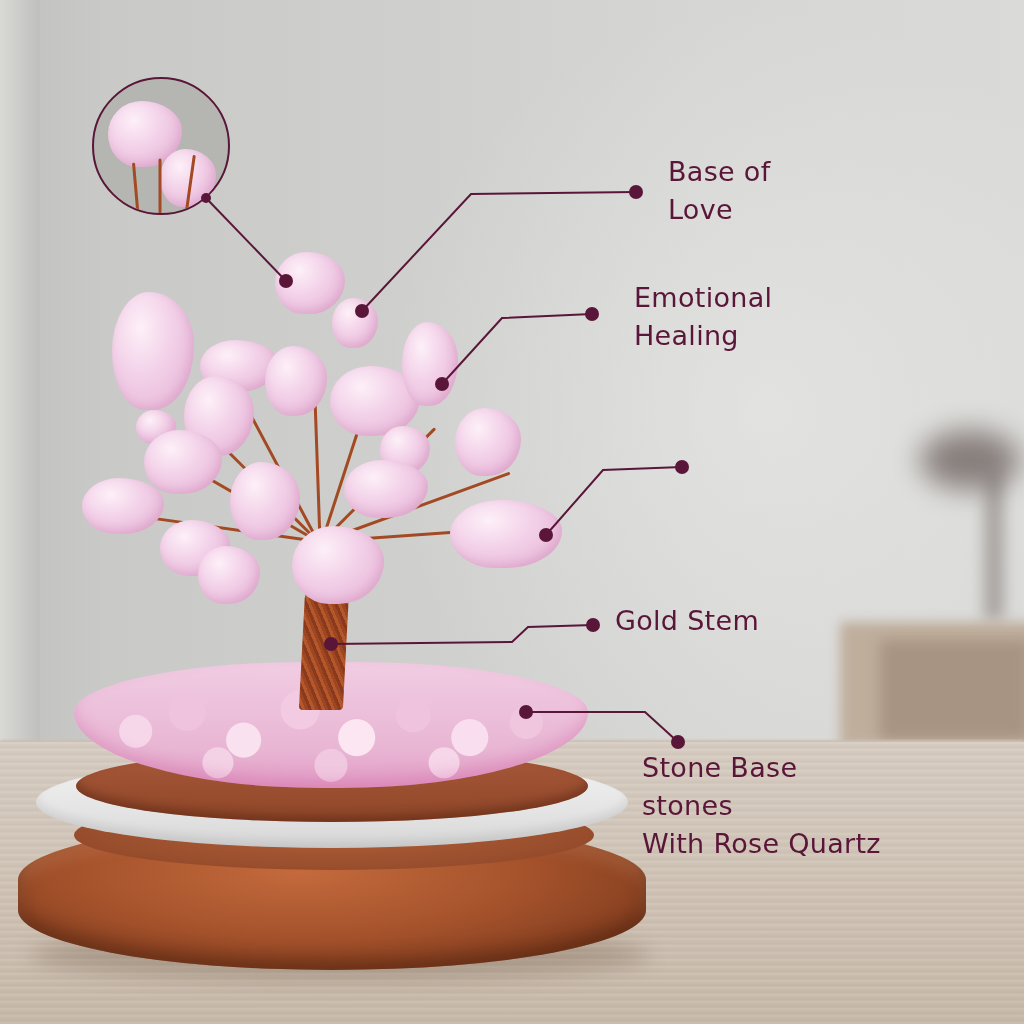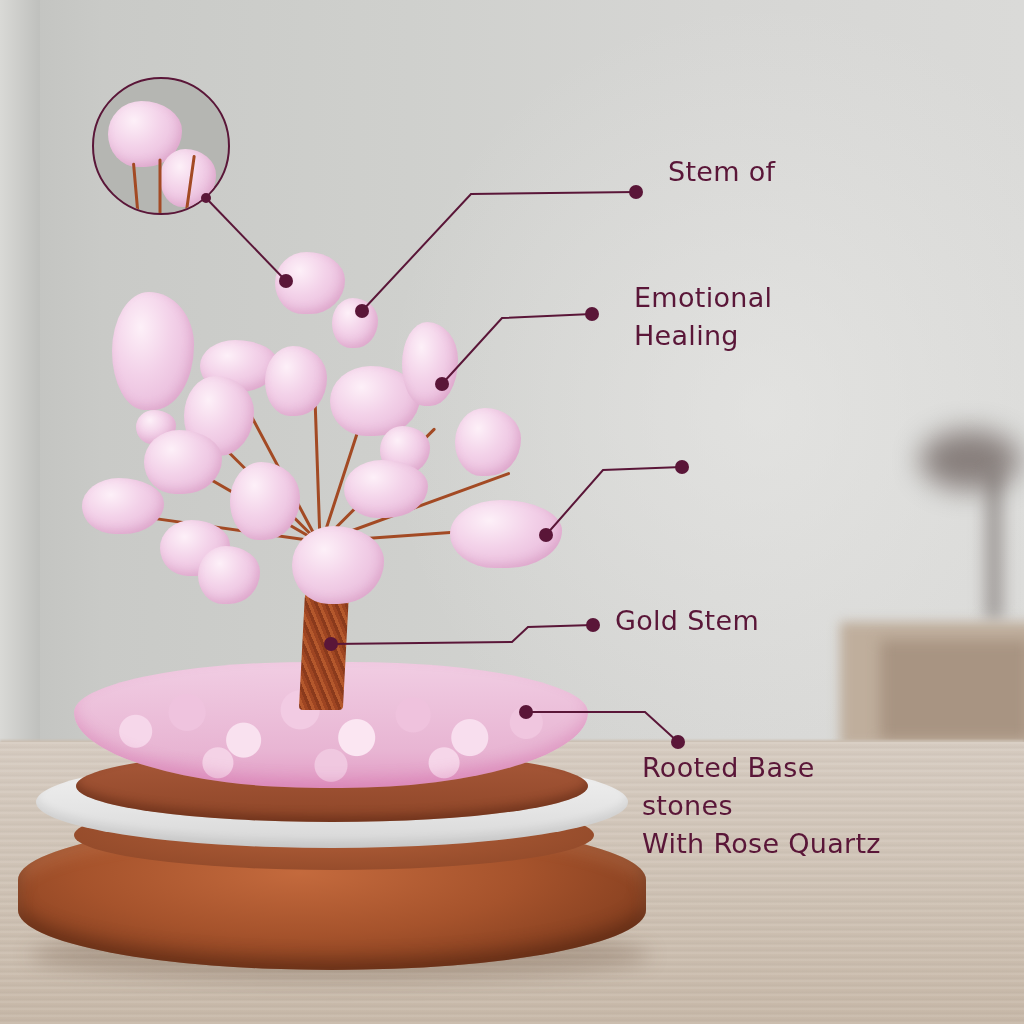--- a/index.html
+++ b/index.html
@@ -145,27 +145,28 @@
       <circle cx="546" cy="535" r="7"></circle>
       <circle cx="682" cy="467" r="7"></circle>
       <circle cx="331" cy="644" r="7"></circle>
       <circle cx="593" cy="625" r="7"></circle>
       <circle cx="526" cy="712" r="7"></circle>
       <circle cx="678" cy="742" r="7"></circle>
     </g>
   </svg>
 
   <div class="label" style="left:668px;top:153px;">
-    <div>Stem of</div>
+    <div>Base of</div>
+    <div>Love</div>
   </div>
   <div class="label" style="left:634px;top:279px;">
     <div>Emotional</div>
     <div>Healing</div>
   </div>
   <div class="label" style="left:615px;top:602px;text-align:center;">
     <div>Gold Stem</div>
   </div>
   <div class="label" style="left:642px;top:749px;">
-    <div>Rooted Base</div>
+    <div>Stone Base</div>
     <div>stones</div>
     <div>With Rose Quartz</div>
   </div>
 </div>
 
 </body></html>

